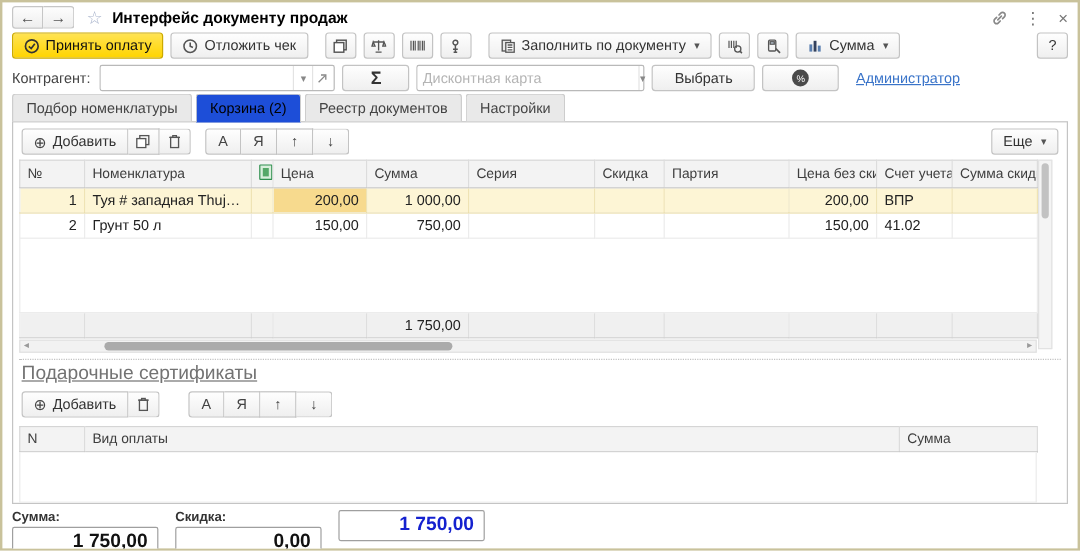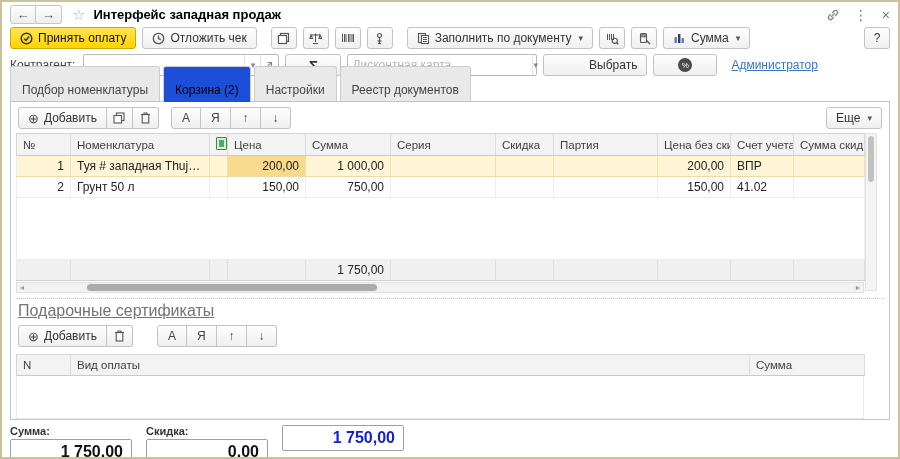--- a/index.html
+++ b/index.html
@@ -47,31 +47,31 @@
     display:flex; align-items:center; border:1px solid #b9b9b9; border-radius:2px; background:#fff; height:22px;
   }
   .combo input { border:none; outline:none; height:18px; font-size:12px; padding:0 4px;
     font-family:"Liberation Sans",sans-serif; }
   .combo input::placeholder { color:#b5b5b5; }
   .combo .cbtn {
     width:16px; height:20px; display:flex; align-items:center; justify-content:center;
     color:#888; font-size:9px; border-left:1px solid #e3e3e3; cursor:pointer;
   }
   .sigma { width:56px; height:22px; font-size:15px; font-weight:bold; justify-content:center; }
-  .selectbtn { width:104px; justify-content:flex-end; }
+  .selectbtn { width:86px; justify-content:center; }
   .pctbtn { width:64px; justify-content:center; }
   .pctcircle {
     width:14px; height:14px; border-radius:50%; background:#4a4a4a; color:#fff; font-size:8px;
     display:flex; align-items:center; justify-content:center;
   }
   .userlink { color:#3a74c9; text-decoration:underline; cursor:pointer; margin-left:8px; }
   
   .tabs { display:flex; padding:0 8px; align-items:flex-end; height:21px; position:relative; z-index:2; }
   .tab {
-    padding:16px 11px 4px 11px; background:#e9e9e9; border:1px solid #cdcdcd; border-bottom:none;
+    padding:4px 11px 4px 11px; background:#e9e9e9; border:1px solid #cdcdcd; border-bottom:none;
     border-radius:3px 3px 0 0; margin-right:3px; color:#444; cursor:pointer; font-size:12px;
   }
   .tab.active { background:#1d4ed8; color:#000; padding-bottom:5px; margin-bottom:-1px; }
   
   .contentbox {
     margin:0 8px; border:1px solid #c4c4c4; background:#fff; height:319px;
     display:flex; flex-direction:column; padding:4px 5px 0 5px; position:relative; z-index:1;
   }
   .ttoolbar { display:flex; align-items:center; gap:5px; padding:1px 2px 4px 2px; }
   .bgroup { display:flex; }
@@ -141,21 +141,21 @@
   <div class="titlebar">
     <div class="navgroup">
       <div class="navbtn">
           <span>←</span>
         </div>
       <div class="navbtn">
           <span>→</span>
         </div>
     </div>
     <span class="star">☆</span>
-    <span class="wtitle">Интерфейс западная продаж</span>
+    <span class="wtitle">Интерфейс документу продаж</span>
     <div class="titlebar-right">
       <span>
         <svg class="ic" width="14" height="14" viewBox="0 0 14 14" fill="none" stroke="#888" stroke-width="1.4" stroke-linecap="round">
           <path d="M5.5 8.5 L8.5 5.5"></path>
             <path d="M6.5 4.5 L8 3 a2.1 2.1 0 0 1 3 3 L9.5 7.5"></path>
             <path d="M7.5 9.5 L6 11 a2.1 2.1 0 0 1 -3 -3 L4.5 6.5"></path>
         </svg>
       </span>
       <span class="kebab">⋮</span>
       <span class="closex">×</span>
@@ -277,22 +277,22 @@
       <span class="pctcircle">
           <span>%</span>
         </span>
     </div>
     <span class="userlink">Администратор</span>
   </div>
 
   <div class="tabs">
     <div class="tab">Подбор номенклатуры</div>
     <div class="tab active">Корзина (2)</div>
+    <div class="tab">Реестр документов</div>
     <div class="tab">Настройки</div>
-    <div class="tab">Реестр документов</div>
   </div>
 
   <div class="contentbox">
 
     <div class="ttoolbar">
       <div class="bgroup">
         <div class="btn">
           <span class="plus">⊕</span>
           <span>Добавить</span>
         </div>

